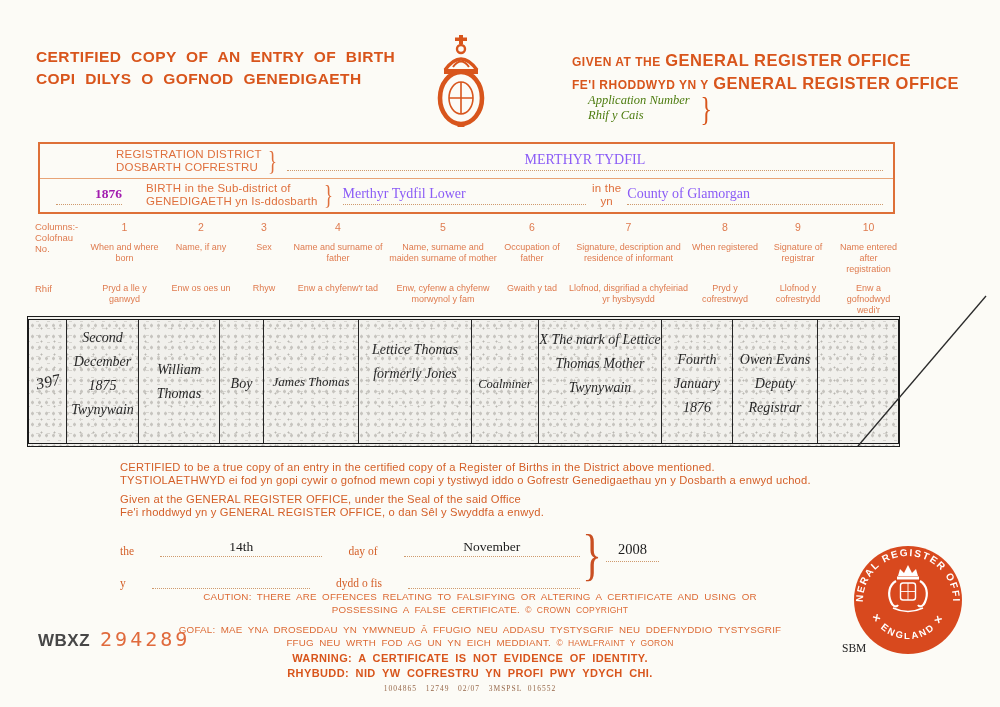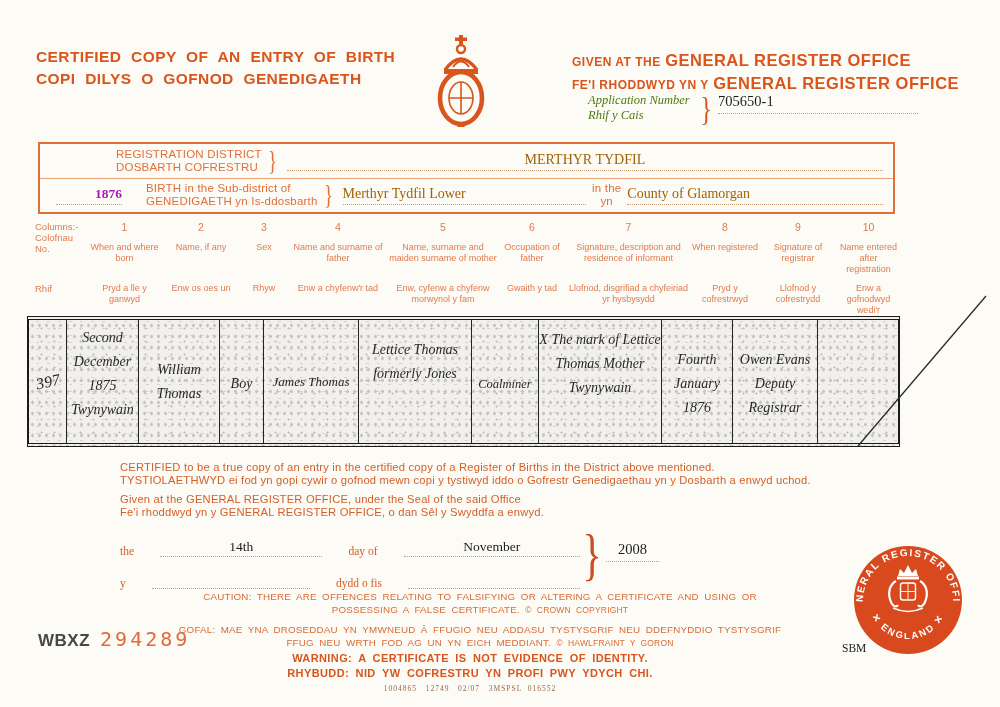--- a/index.html
+++ b/index.html
@@ -23,21 +23,21 @@
   
   .district-box{position:absolute;left:38px;top:142px;width:853px;height:68px;
     border:2px solid #de7038;}
   .d-row{display:flex;align-items:center;}
   .d-row1{height:34px;border-bottom:1px solid #e8a477;}
   .d-row2{height:32px;}
   .d-label{color:#df6f3c;font-size:11.5px;line-height:13px;letter-spacing:.2px;}
   .d-brace{font-family:"Liberation Serif",serif;font-size:27px;color:#df6f3c;font-weight:300;
     margin:0 8px 0 4px;transform:scaleX(.7);}
   .d-dotline{border-bottom:1.5px dotted #cf9a6d;padding-bottom:2px;
-    font-family:"Liberation Serif",serif;font-size:14px;color:#a16207;}
+    font-family:"Liberation Serif",serif;font-size:14px;color:#8b5cf6;}
   .d-year{font-family:"Liberation Serif",serif;font-size:13.5px;color:#a21caf;text-align:right;
     border-bottom:1.5px dotted #cf9a6d;width:66px;margin-left:16px;padding-bottom:2px;font-weight:bold;}
   
   .cols-header{position:absolute;left:27px;top:221px;width:873px;display:grid;
     grid-template-columns:60px 75px 78px 48px 100px 110px 68px 125px 68px 78px 63px;
     color:#df7b4f;}
   .ch-cell{text-align:center;}
   .ch-num{font-size:10.5px;height:16px;}
   .ch-en{font-size:9px;line-height:11px;height:46px;padding-top:5px;box-sizing:border-box;}
   .ch-cy{font-size:9px;line-height:11px;}
@@ -138,21 +138,20 @@
       <span class="hr-big">GENERAL REGISTER OFFICE</span>
     </div>
   </div>
 
   <div class="app-row">
     <div class="app-labels">
       <div>Application Number</div>
       <div>Rhif y Cais</div>
     </div>
     <div class="app-brace">}</div>
-    <div class="app-value">705650-1</div>
   </div>
 
   <div class="district-box">
     <div class="d-row d-row1">
       <div class="d-label" style="margin-left:76px;">
         <div>REGISTRATION DISTRICT</div>
         <div>DOSBARTH COFRESTRU</div>
       </div>
       <div class="d-brace">}</div>
       <div class="d-dotline" style="flex:1;margin-right:10px;text-align:center;">MERTHYR TYDFIL</div>

